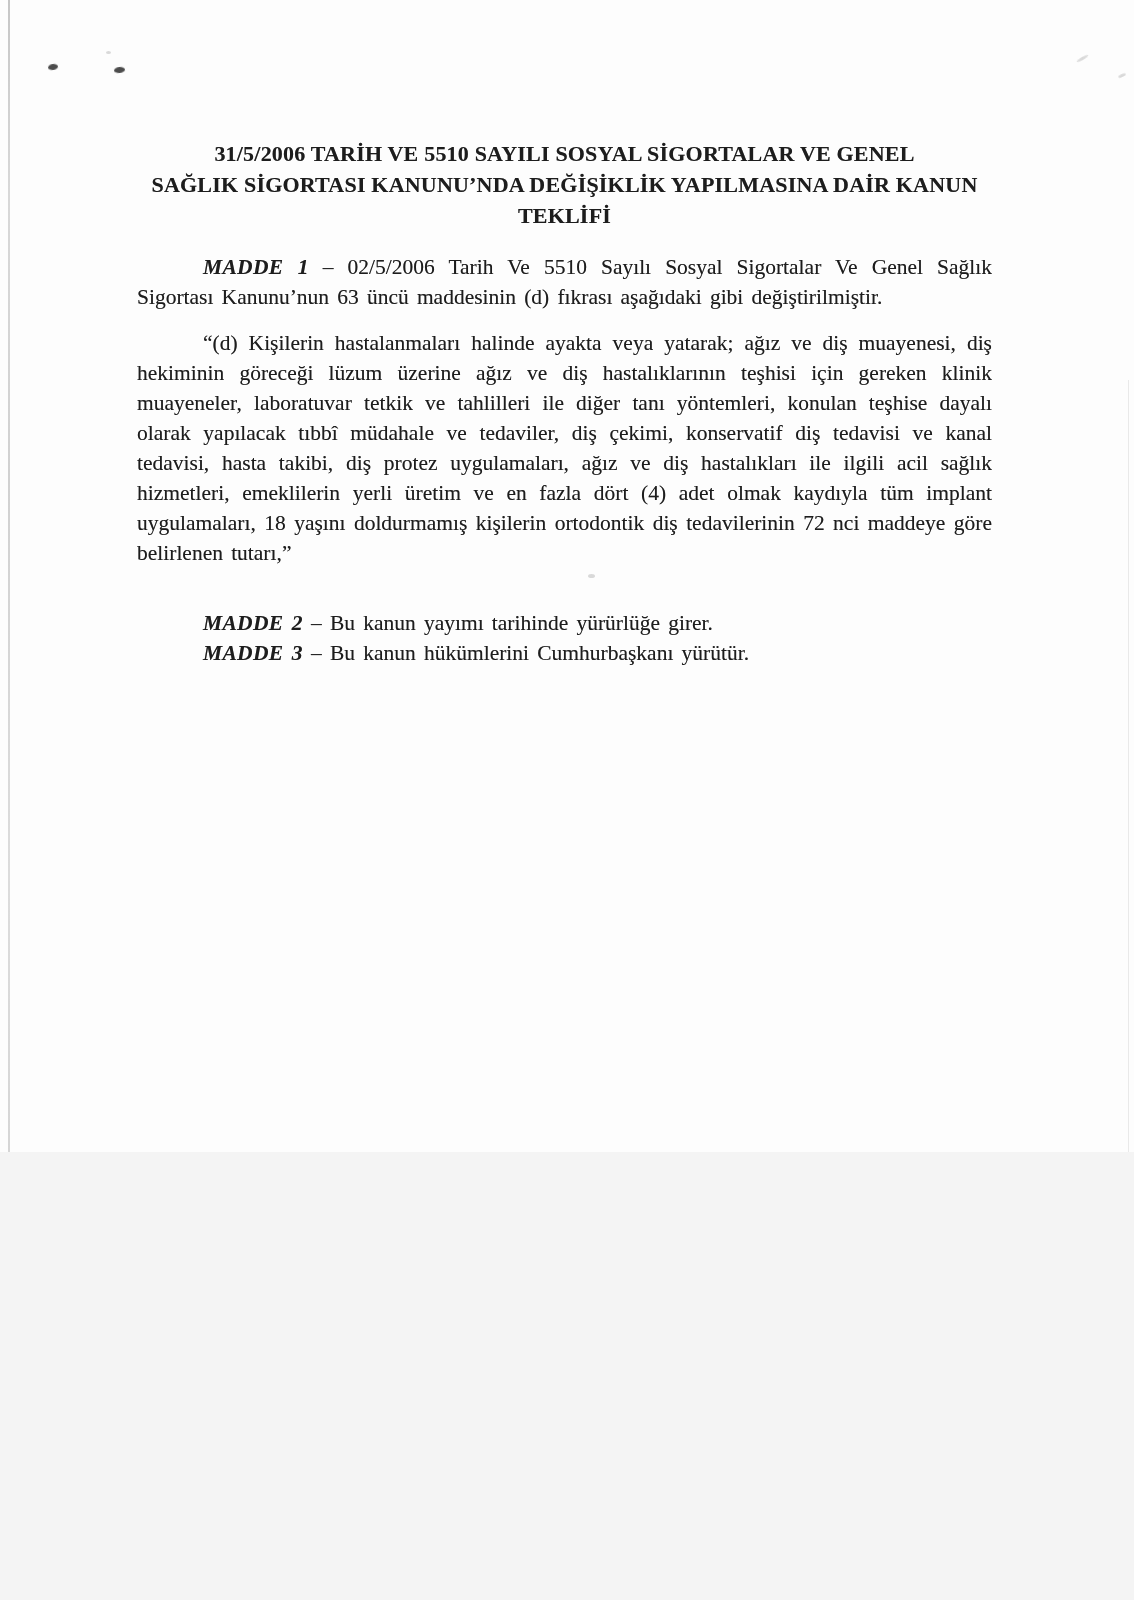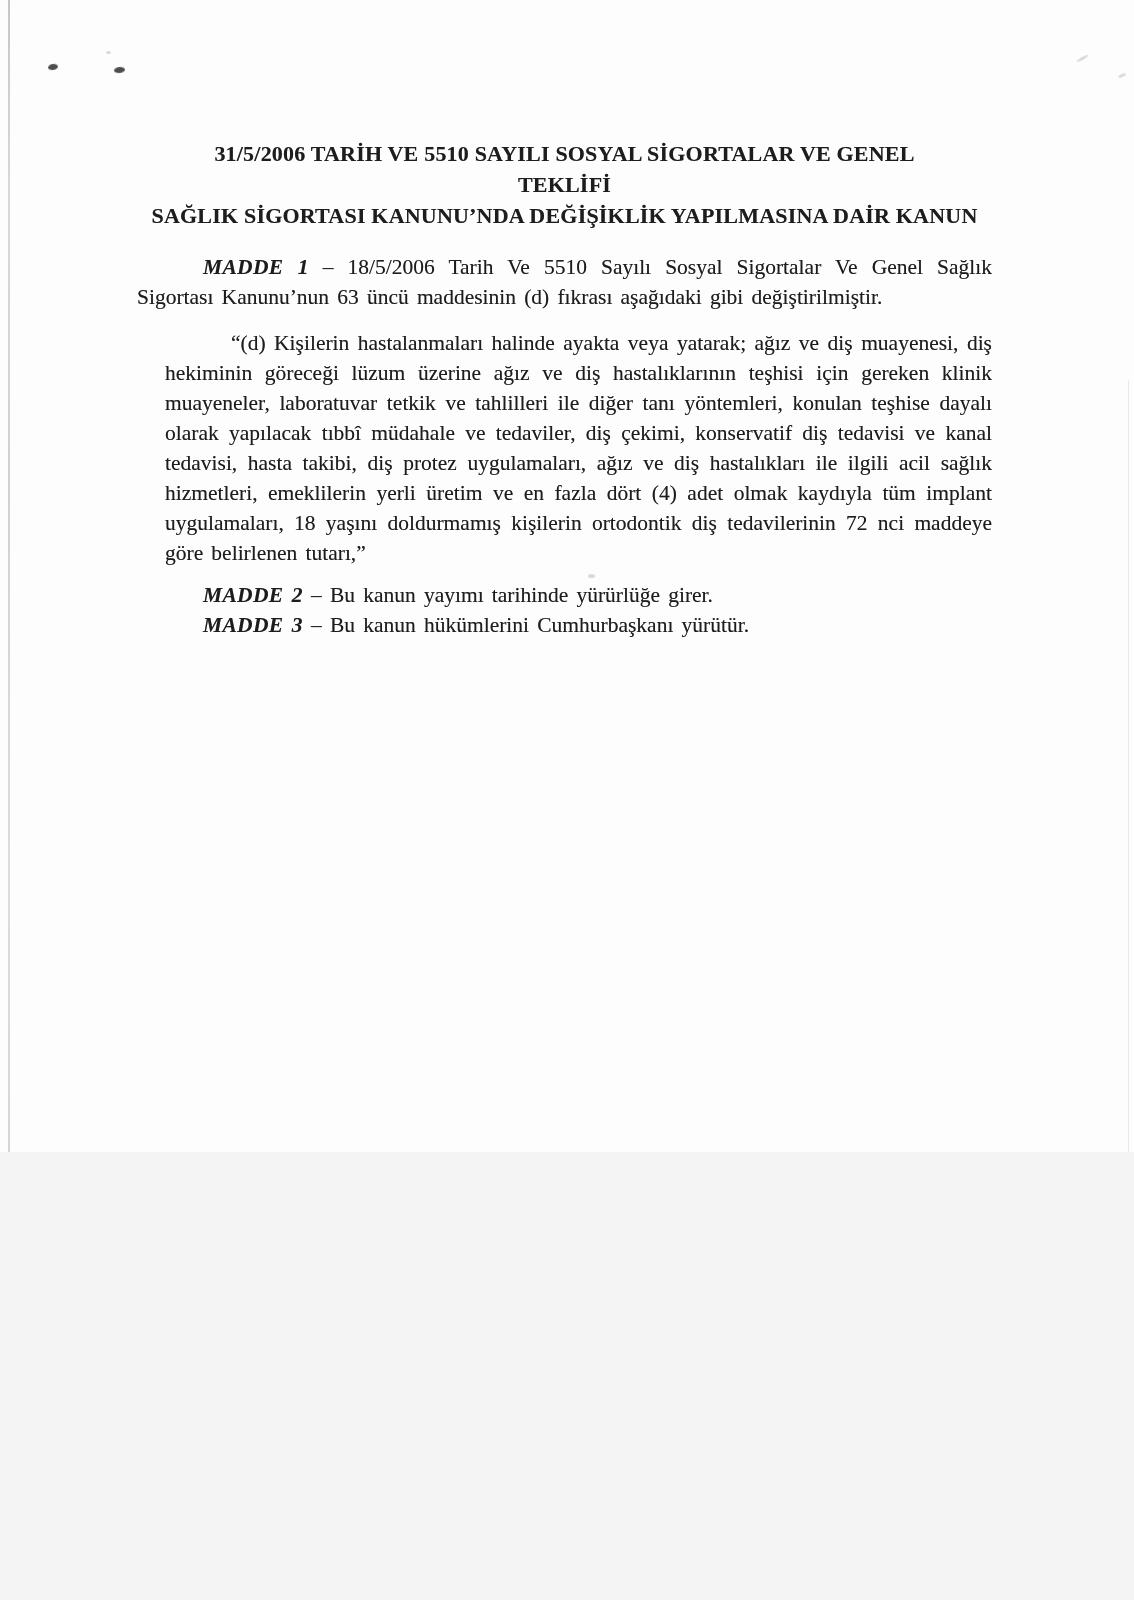--- a/index.html
+++ b/index.html
@@ -78,22 +78,22 @@
   .para {
     margin: 0;
     text-align: justify;
     text-indent: 66px;
     font-size: 21.5px;
     line-height: 30px;
     word-spacing: 0.13em;
   }
   .para .label { font-weight: bold; letter-spacing: 0.3px; font-style: italic; }
   .p-article-1 { margin-top: 21px; }
-  .p-clause    { margin-top: 16px; margin-left: 28px; }
-  .p-article-2 { margin-top: 12px; }
+  .p-clause    { margin-top: 16px; }
+  .p-article-2 { margin-top: 40px; }
   .p-article-3 { }
 </style>
 </head>
 <body>
 
 <div class="page">
 
   <div class="edge-left"></div>
   <div class="edge-right"></div>
   <div class="edge-bottom"></div>
@@ -107,25 +107,25 @@
   <div class="smudge smudge-dark" style="left:114px; top:67px; width:11px; height:6px; transform:rotate(-6deg);"></div>
   <div class="smudge smudge-faint" style="left:106px; top:51px; width:5px;  height:3px;"></div>
   <div class="smudge smudge-faint" style="left:1076px; top:57px; width:13px; height:3px; transform:rotate(-30deg);"></div>
   <div class="smudge smudge-faint" style="left:1118px; top:74px; width:8px; height:3px; transform:rotate(-25deg);"></div>
   <div class="smudge smudge-faint" style="left:588px; top:574px; width:7px; height:4px;"></div>
 
   <div class="content">
 
     <div class="doc-title">
       <div class="t-line">31/5/2006 TARİH VE 5510 SAYILI SOSYAL SİGORTALAR VE GENEL</div>
+      <div class="t-line">SAĞLIK SİGORTASI KANUNU’NDA DEĞİŞİKLİK YAPILMASINA DAİR KANUN</div>
       <div class="t-line">TEKLİFİ</div>
-      <div class="t-line">SAĞLIK SİGORTASI KANUNU’NDA DEĞİŞİKLİK YAPILMASINA DAİR KANUN</div>
     </div>
 
-    <p class="para p-article-1"><span class="label">MADDE 1</span> <span class="dash">–</span> <span>18/5/2006 Tarih Ve 5510 Sayılı Sosyal Sigortalar Ve Genel Sağlık Sigortası Kanunu’nun 63 üncü maddesinin (d) fıkrası aşağıdaki gibi değiştirilmiştir.</span></p>
+    <p class="para p-article-1"><span class="label">MADDE 1</span> <span class="dash">–</span> <span>02/5/2006 Tarih Ve 5510 Sayılı Sosyal Sigortalar Ve Genel Sağlık Sigortası Kanunu’nun 63 üncü maddesinin (d) fıkrası aşağıdaki gibi değiştirilmiştir.</span></p>
 
     <p class="para p-clause">“(d) Kişilerin hastalanmaları halinde ayakta veya yatarak; ağız ve diş muayenesi, diş hekiminin göreceği lüzum üzerine ağız ve diş hastalıklarının teşhisi için gereken klinik muayeneler, laboratuvar tetkik ve tahlilleri ile diğer tanı yöntemleri, konulan teşhise dayalı olarak yapılacak tıbbî müdahale ve tedaviler, diş çekimi, konservatif diş tedavisi ve kanal tedavisi, hasta takibi, diş protez uygulamaları, ağız ve diş hastalıkları ile ilgili acil sağlık hizmetleri, emeklilerin yerli üretim ve en fazla dört (4) adet olmak kaydıyla tüm implant uygulamaları, 18 yaşını doldurmamış kişilerin ortodontik diş tedavilerinin 72 nci maddeye göre belirlenen tutarı,”</p>
 
     <p class="para p-article-2"><span class="label">MADDE 2</span> <span class="dash">–</span> <span>Bu kanun yayımı tarihinde yürürlüğe girer.</span></p>
 
     <p class="para p-article-3"><span class="label">MADDE 3</span> <span class="dash">–</span> <span>Bu kanun hükümlerini Cumhurbaşkanı yürütür.</span></p>
 
   </div>
 </div>
 

